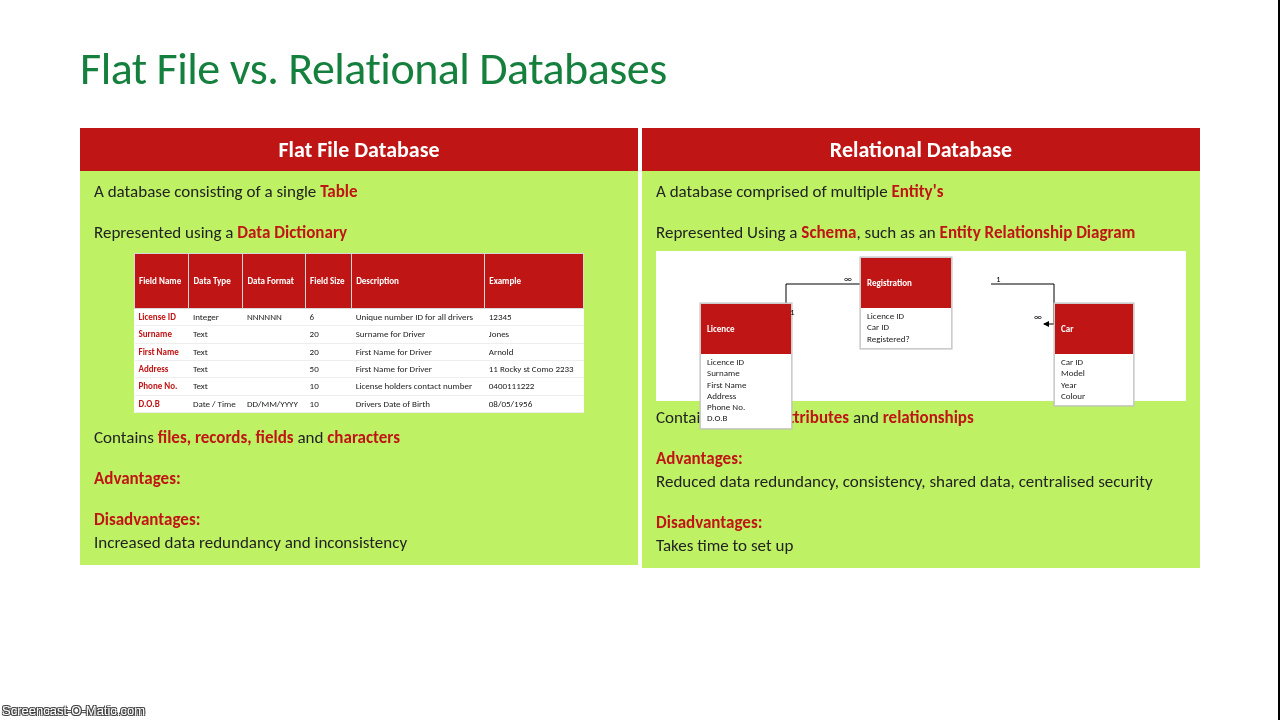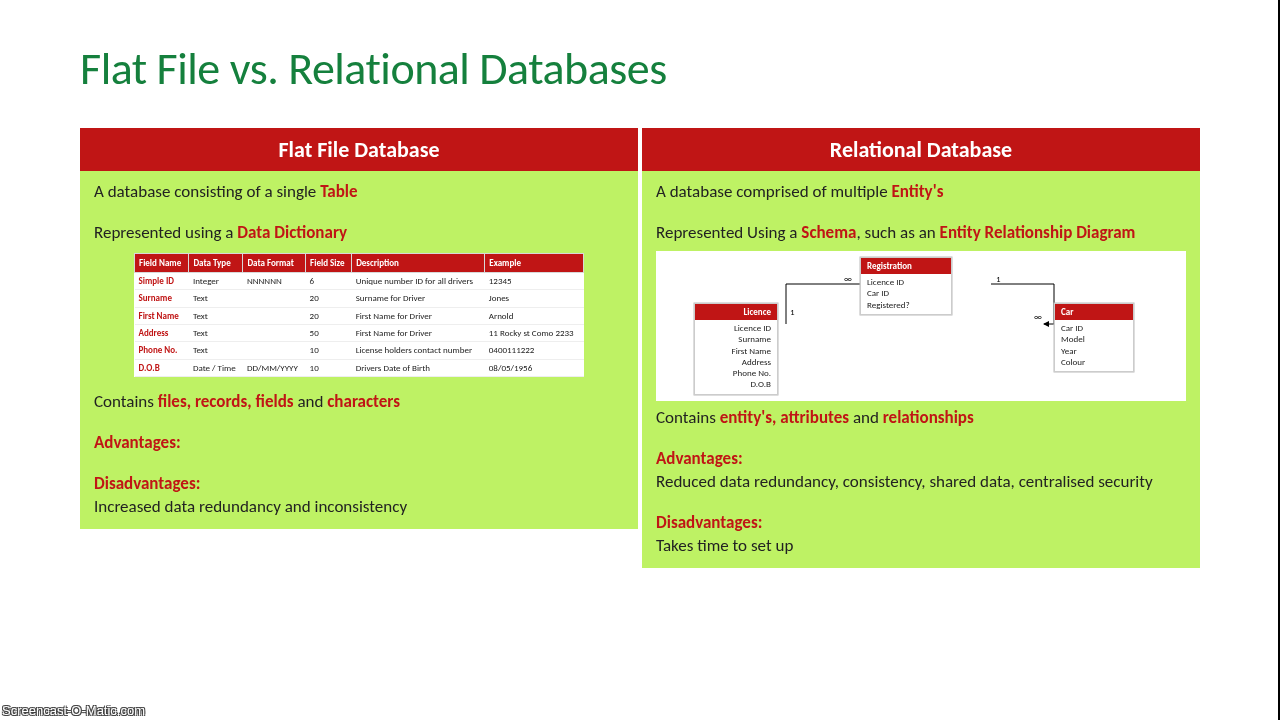--- a/index.html
+++ b/index.html
@@ -50,21 +50,21 @@
   .dd {
     width: 100%;
     border-collapse: collapse;
     font-size: 9px;
     background: #fff;
   }
   .dd th {
     background: #c01515;
     color: #fff;
     font-weight: 600;
-    padding: 3px 4px;
+    padding: 21px 4px;
     text-align: left;
     border: 1px solid #d8d8d8;
   }
   .dd td {
     padding: 3px 4px;
     border-bottom: 1px solid #eee;
     vertical-align: middle;
     line-height: 1.15;
   }
   .dd td.fn { color: #c01515; font-weight: 600; }
@@ -80,21 +80,21 @@
     position: absolute;
     background: #fff;
     border: 1px solid #ccc;
     font-size: 9px;
     box-shadow: 0 0 0 0.5px #bbb;
   }
   .ent-hdr {
     background: #c01515;
     color: #fff;
     font-weight: 600;
-    padding: 2px 6px;
+    padding: 19px 6px;
     font-size: 9px;
   }
   .ent-body { padding: 2px 6px 4px; line-height: 1.25; }
   .ent-body div { white-space: nowrap; }
   .card {
     position: absolute;
     font-size: 9px;
     color: #000;
   }
 
@@ -139,21 +139,21 @@
               <th>Field Name</th>
               <th>Data Type</th>
               <th>Data Format</th>
               <th>Field Size</th>
               <th>Description</th>
               <th>Example</th>
             </tr>
               </thead>
             <tbody>
               <tr>
-                  <td class="fn">Simple ID</td>
+                  <td class="fn">License ID</td>
                   <td>Integer</td>
                   <td>NNNNNN</td>
                   <td>6</td>
                   <td>Unique number ID for all drivers</td>
                   <td>12345</td>
                 </tr>
               <tr>
                   <td class="fn">Surname</td>
                   <td>Text</td>
                   <td></td>
@@ -225,21 +225,21 @@
             <defs>
               <marker id="arr" markerWidth="6" markerHeight="6" refX="5" refY="3" orient="auto">
                   <path d="M0,0 L6,3 L0,6 Z" fill="#000"></path>
                 </marker>
             </defs>
             <path d="M130 73 L130 33 L243 33" stroke="#000" fill="none" stroke-width="1" marker-end="url(#arr)"></path>
             <path d="M335 33 L398 33 L398 73 L398 73" stroke="#000" fill="none" stroke-width="1"></path>
             <path d="M398 73 L388 73" stroke="#000" fill="none" stroke-width="1" marker-end="url(#arr)"></path>
           </svg>
 
-          <div class="ent" style="left:38px; top:52px; width:84px;text-align:right;">
+          <div class="ent" style="left:44px; top:52px; width:92px;">
             <div class="ent-hdr">Licence</div>
             <div class="ent-body">
               <div>Licence ID</div>
               <div>Surname</div>
               <div>First Name</div>
               <div>Address</div>
               <div>Phone No.</div>
               <div>D.O.B</div>
             </div>
           </div>

